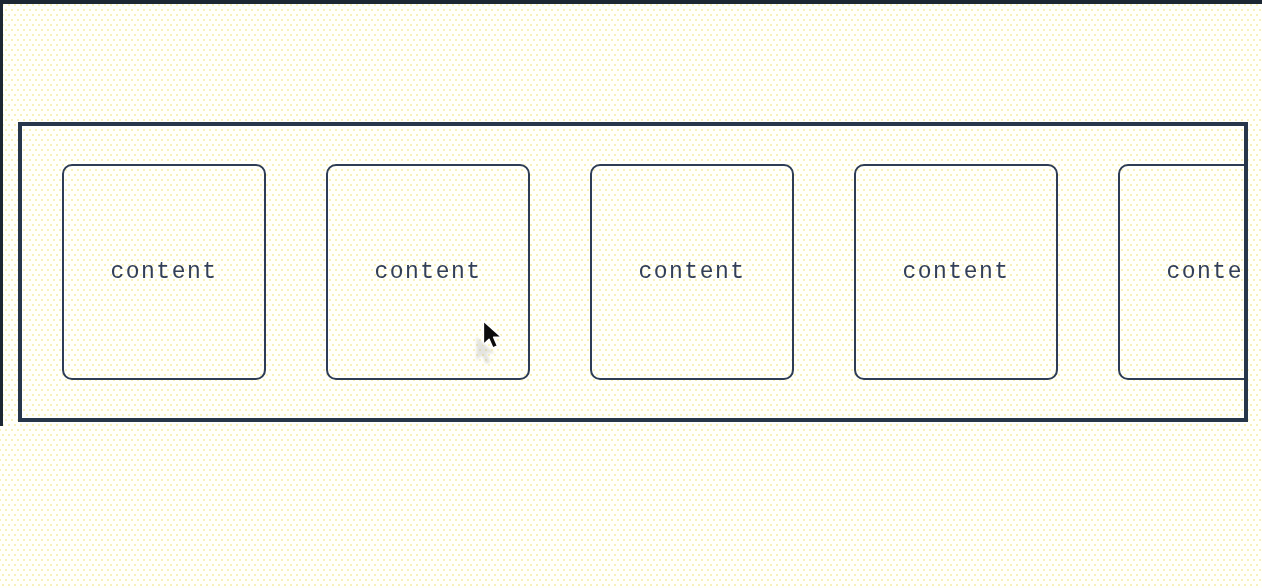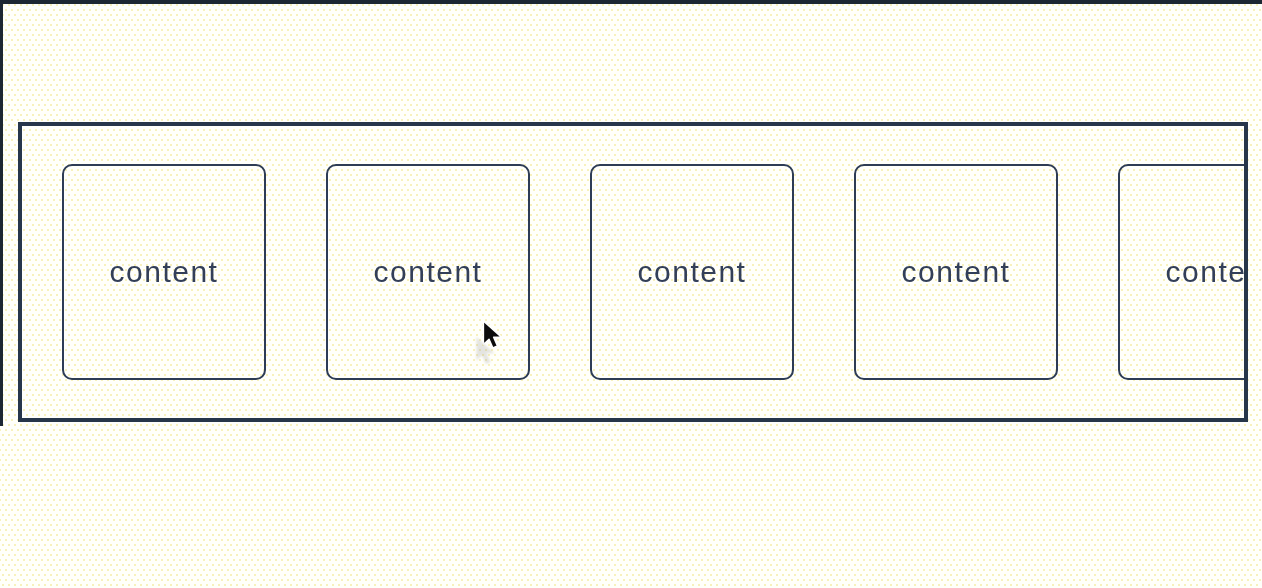--- a/index.html
+++ b/index.html
@@ -53,23 +53,24 @@
   .card {
     flex: none;
     width: 204px; height: 216px;
     border: 2px solid var(--card-border);
     border-radius: 10px;
     display: flex;
     align-items: center;
     justify-content: center;
   }
   .card-label {
-    font-size: 30px;
+    font-size: 23px;
     letter-spacing: 1.5px;
     color: var(--text-color);
+    font-family: Liberation Mono, monospace;
   }
   .cursor-wrap {
     position: absolute;
     left: 481px; top: 320px;
     width: 36px; height: 44px;
     pointer-events: none;
   }
   .cursor-ghost {
     position: absolute;
     left: -7px; top: 16px;

